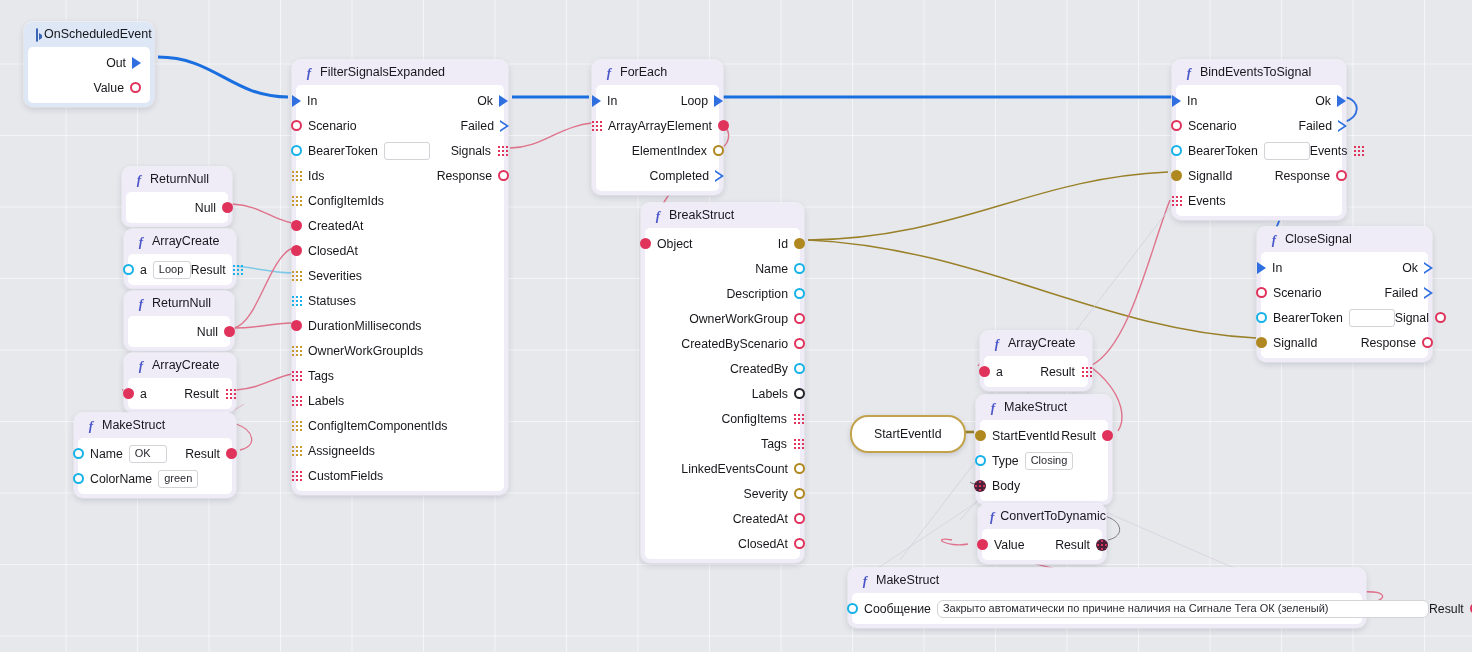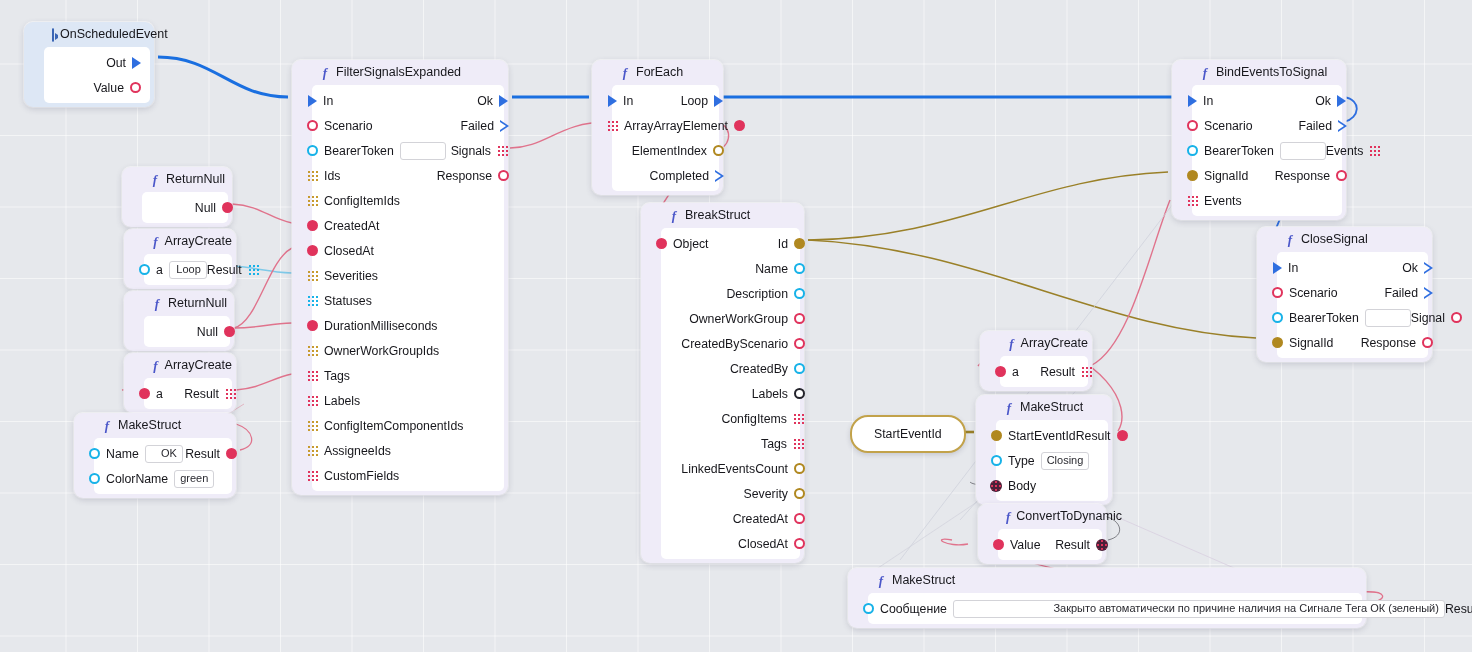--- a/index.html
+++ b/index.html
@@ -20,21 +20,21 @@
     background-position:-6px -8px;
   }
   #wires{position:absolute;left:0;top:0;width:1472px;height:652px;pointer-events:none;}
 
   
   .node{
     position:absolute;
     border-radius:9px;
     background:#efecf8;
     box-shadow:0 2px 6px rgba(60,60,90,.20), 0 0 0 1px rgba(255,255,255,.65);
-    padding:0 4px 4px 20px;
+    padding:0 4px 4px 4px;
     box-sizing:border-box;
   }
   .node.evt{background:#dde7f5;}
   .node .hdr{
     height:25px;line-height:25px;
     font-size:12.5px;color:#17171c;
     padding-left:8px;
     display:flex;align-items:center;gap:6px;
     white-space:nowrap;
   }
@@ -53,35 +53,35 @@
   }
   .body{
     background:#fff;border-radius:5px;
     padding:3px 0;
   }
   .node.evt .body{background:#fff;}
 
   
   .row{
     position:relative;display:flex;align-items:center;
-    height:25px;font-size:12.3px;color:#17171c;white-space:nowrap;text-align:right;
+    height:25px;font-size:12.3px;color:#17171c;white-space:nowrap;
   }
   .row .lft{display:flex;align-items:center;gap:6px;padding-left:9px;}
   .row .rgt{margin-left:auto;display:flex;align-items:center;gap:6px;padding-right:9px;}
   .row .lbl{color:#17171c;}
   .spacer{flex:1;}
 
   
   .vbox{
     border:1px solid #d3d3d8;border-radius:3px;background:#fff;
     height:16px;line-height:15px;font-size:11px;color:#2a2a30;
     padding:0 5px;min-width:26px;display:inline-block;
     overflow:hidden;text-overflow:ellipsis;white-space:nowrap;
   }
-  .vbox.wide{width:480px;}
+  .vbox.wide{width:480px;border-radius:6px;}
   .vbox.empty{width:34px;}
 
   
   .p{display:inline-block;flex:0 0 auto;}
   
   .p.circ{width:11px;height:11px;border-radius:50%;box-sizing:border-box;border:2px solid #e0335c;background:#fff;}
   .p.circ.blue{border-color:#17b2e8;}
   .p.circ.gold{border-color:#b08820;}
   .p.circ.dark{border-color:#23232b;}
   .p.circ.fill{background:#e0335c;border-color:#e0335c;}

